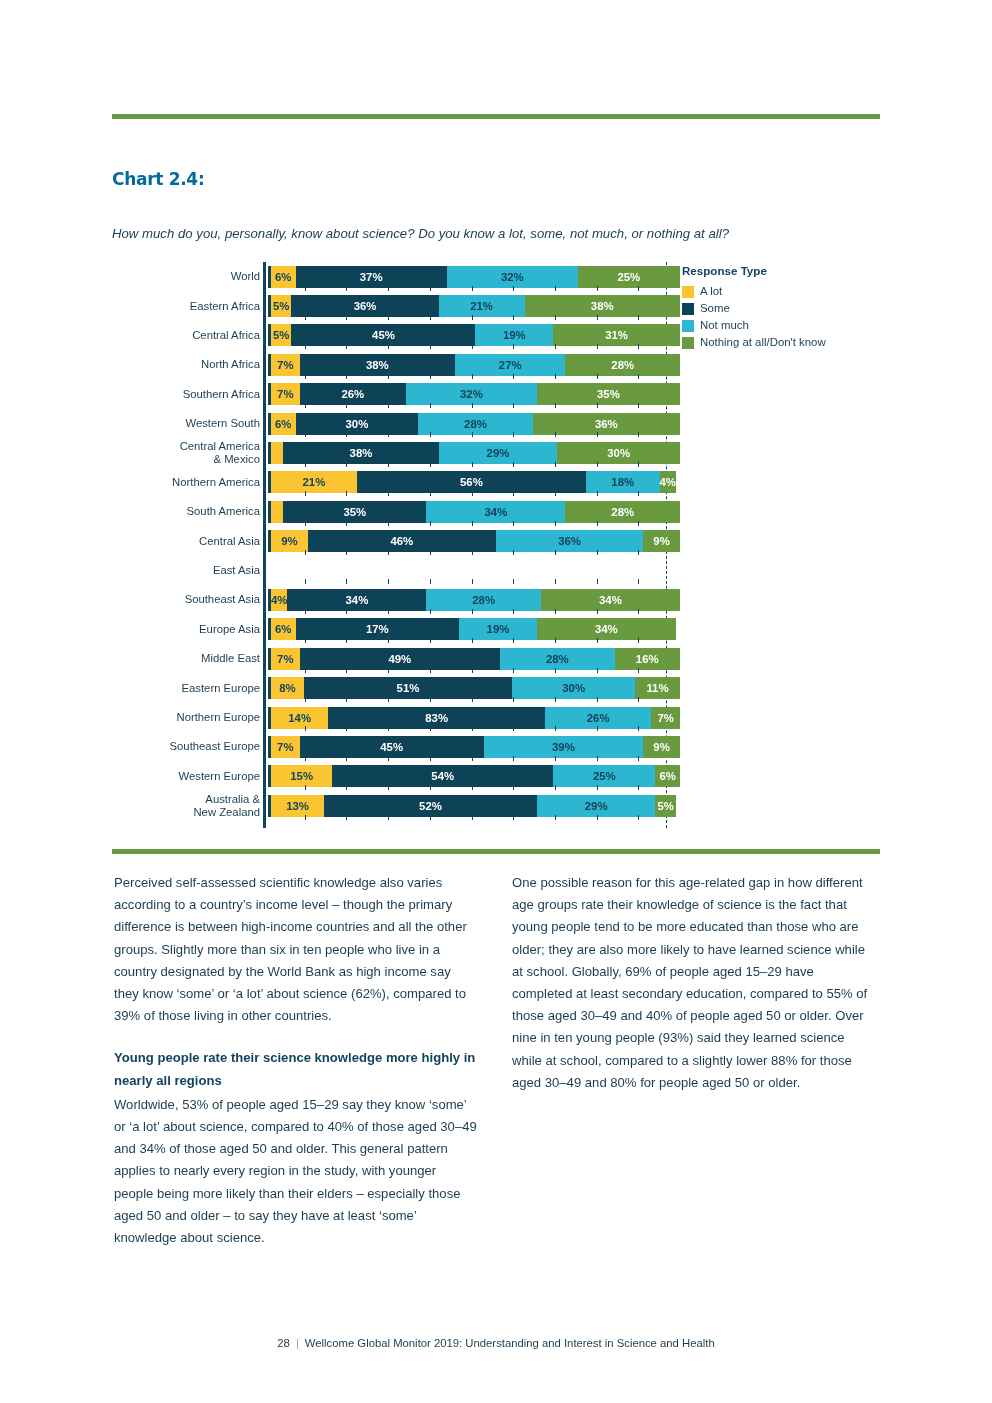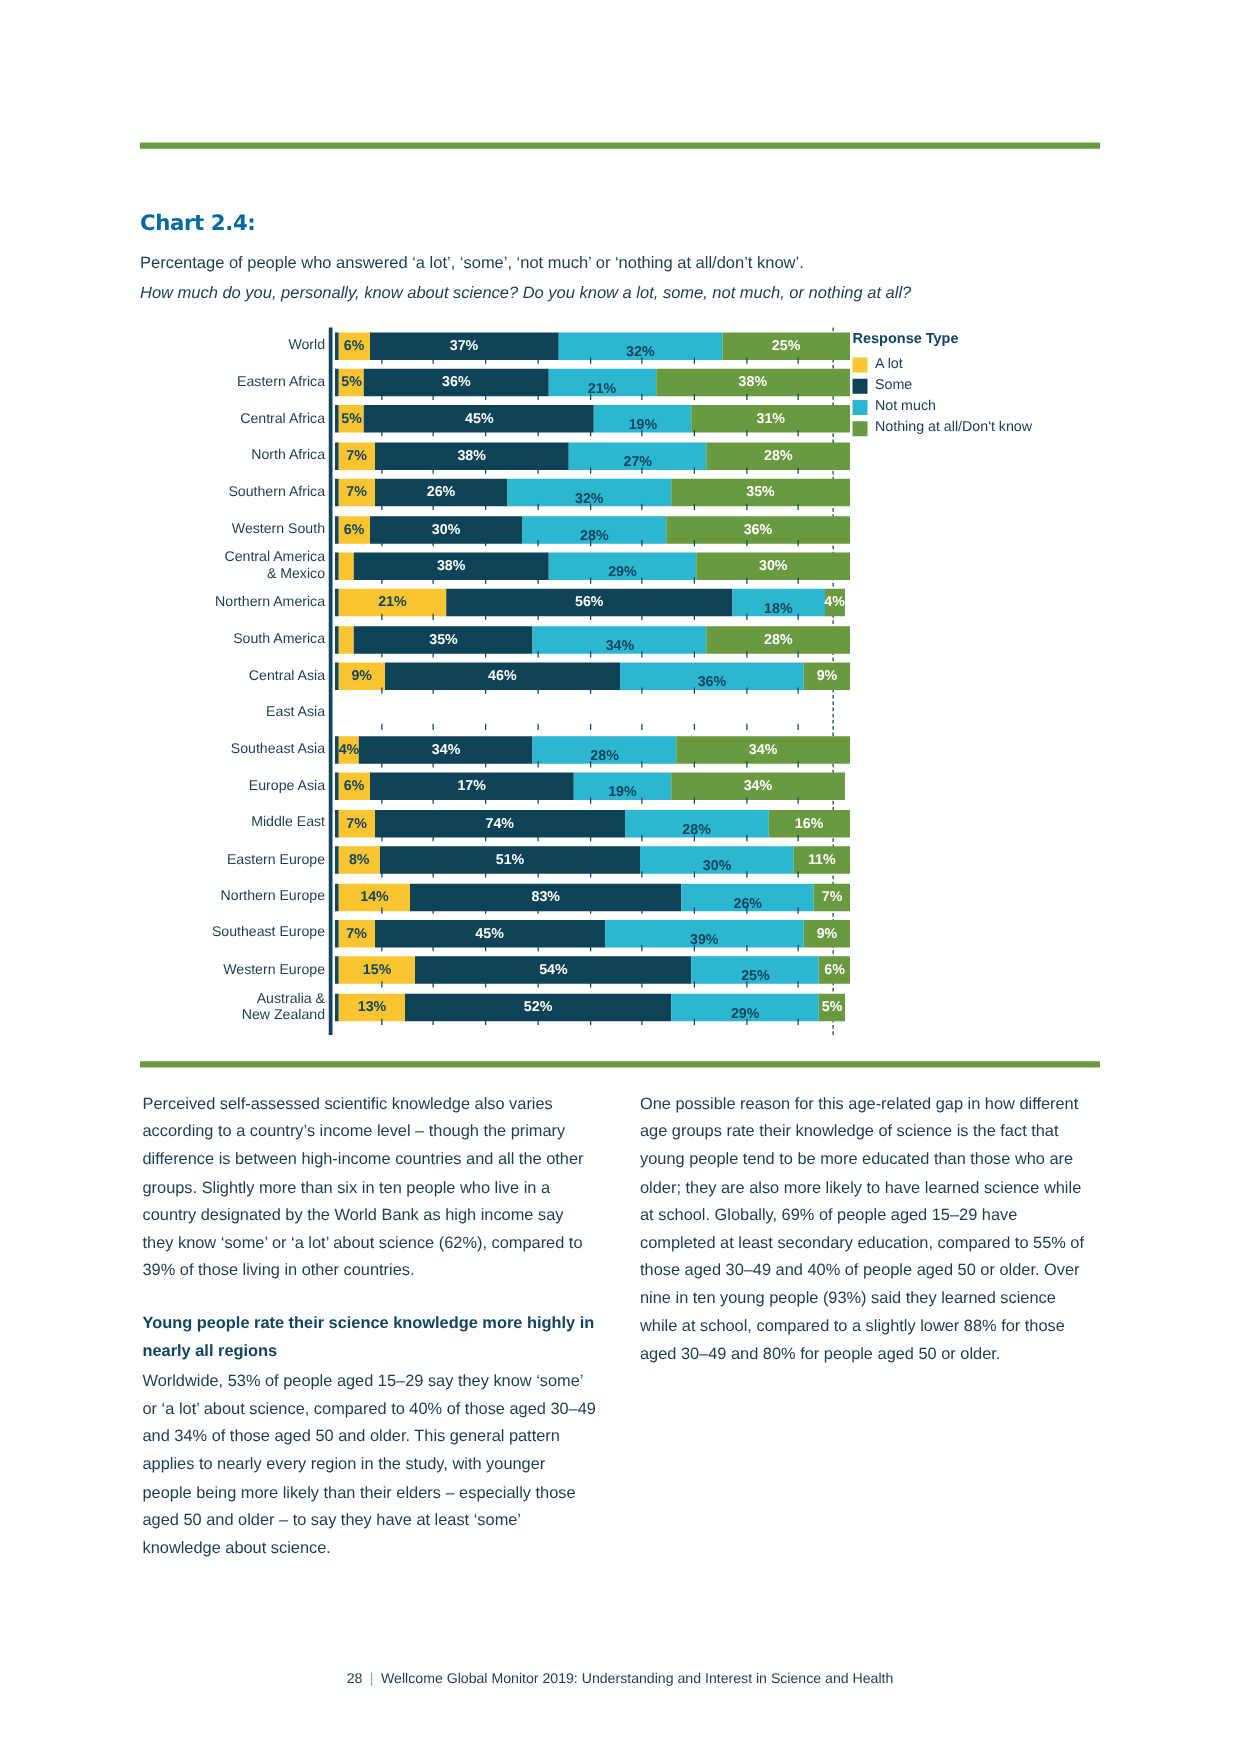--- a/index.html
+++ b/index.html
@@ -114,21 +114,21 @@
     align-items: center;
     justify-content: center;
     font-size: 11.4px;
     font-weight: bold;
     color: #ffffff;
     overflow: visible;
     white-space: nowrap;
   }
   .seg.alot   { background: #fbc531; color: #11455f; }
   .seg.some   { background: #0d4257; color: #ffffff; }
-  .seg.notmuch{ background: #2cb6cf; color: #11455f; align-items: flex-end; }
+  .seg.notmuch{ background: #2cb6cf; color: #11455f; }
   .seg.nothing{ background: #6a9a3f; color: #ffffff; }
   .seg .lbl { pointer-events: none; }
 
   
   .ticks {
     position: absolute;
     left: 113px;
     right: 0;
     height: 7.4px;
     bottom: -0.5px;
@@ -224,21 +224,20 @@
 <body>
 
 <div class="page">
 
   <div class="rule-green" id="rule-top"></div>
 
   <div class="chart-heading">
     <span class="l1">Chart 2.4:</span>
   </div>
 
-  <div class="subtitle">Percentage of people who answered ‘a lot’, ‘some’, ‘not much’ or ‘nothing at all/don’t know’.</div>
   <div class="question">How much do you, personally, know about science? Do you know a lot, some, not much, or nothing at all?</div>
 
   <div id="chart">
     <div class="axis-left-base"></div>
     <div class="axis-right"></div>
     <div class="rows" id="chart-rows">
         <div class="row">
           <div class="row-label">World</div>
           <div class="bar-track">
             <div class="seg alot" style="width: 6%;">
@@ -585,21 +584,21 @@
             <span class="tick" style="left: 90%;"></span>
           </div>
         </div>
         <div class="row">
           <div class="row-label">Middle East</div>
           <div class="bar-track">
             <div class="seg alot" style="width: 7%;">
               <span class="lbl">7%</span>
             </div>
             <div class="seg some" style="width: 49%;">
-              <span class="lbl">74%</span>
+              <span class="lbl">49%</span>
             </div>
             <div class="seg notmuch" style="width: 28%;">
               <span class="lbl">28%</span>
             </div>
             <div class="seg nothing" style="width: 16%;">
               <span class="lbl">16%</span>
             </div>
           </div>
           <div class="ticks">
             <span class="tick" style="left: 10%;"></span>

